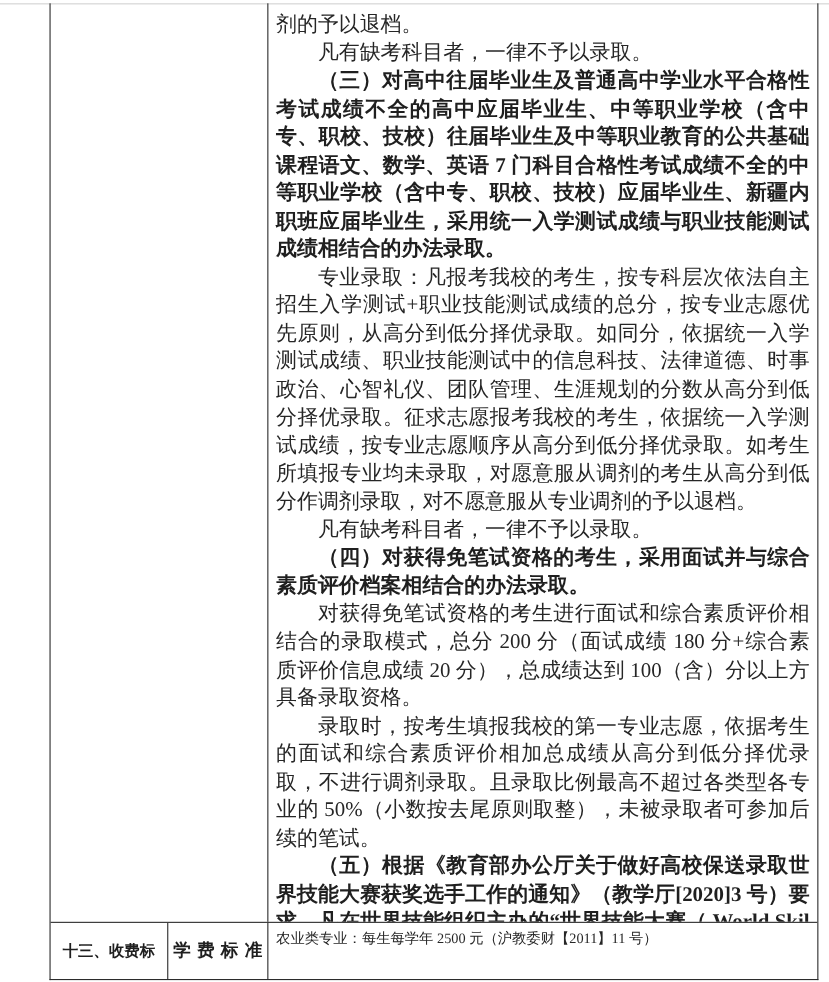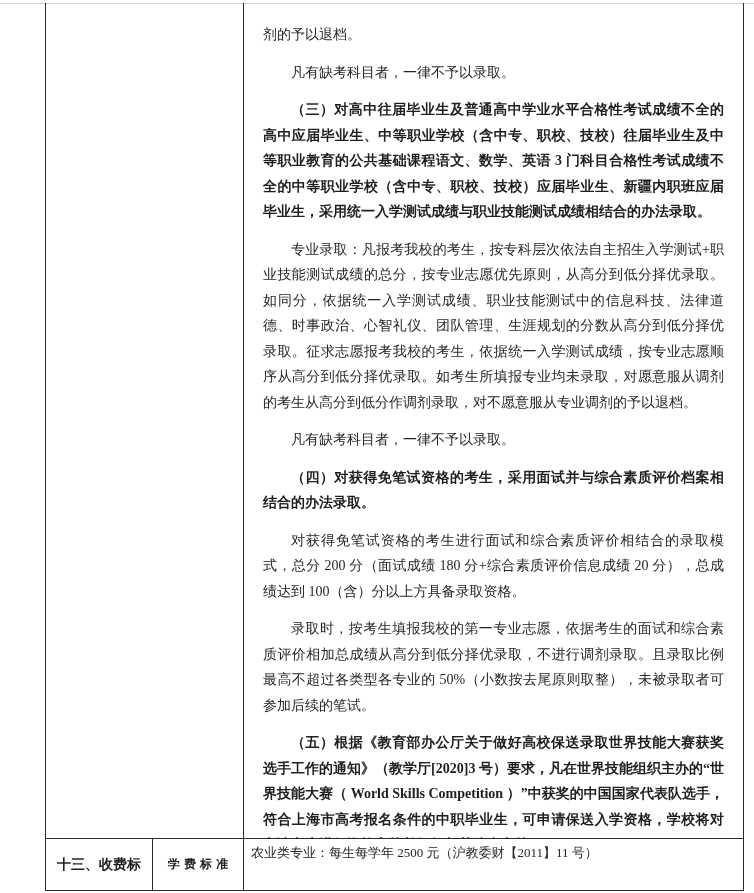--- a/index.html
+++ b/index.html
@@ -49,22 +49,22 @@
     border-right: 1px solid #2b2b2b;
     box-sizing: border-box;
   }
   .cell-text {
     flex: 1;
     box-sizing: border-box;
     padding: 7px 7px 0 7px;
     overflow: hidden;
   }
   .para {
-    margin: 12px;
-    font-size: 14px;
+    margin: 0;
+    font-size: 19px;
     line-height: 25.5px;
     text-align: justify;
     text-justify: inter-character;
     text-indent: 2em;
     word-break: break-all;
     overflow-wrap: break-word;
   }
   .para.bold { font-weight: bold; color: #1f1f1f; }
   .para.no-indent { text-indent: 0; }
   .row-fee {
@@ -86,21 +86,21 @@
     white-space: nowrap;
   }
   .cell-sub {
     width: 91px;
     border-right: 1px solid #2b2b2b;
     box-sizing: border-box;
     display: flex;
     align-items: center;
     justify-content: center;
     font-weight: bold;
-    font-size: 12px;
+    font-size: 16px;
     color: #1f1f1f;
     letter-spacing: 0.35em;
     text-indent: 0.35em; 
     white-space: nowrap;
   }
   .cell-fee {
     flex: 1;
     box-sizing: border-box;
     padding: 1px 4px 0 7px;
     overflow: hidden;
@@ -119,21 +119,21 @@
   <div class="top-edge"></div>
 
   <div class="doc-table">
 
     <div class="row-main">
       <div class="cell-left"></div>
       <div class="cell-text">
 
       <p class="para no-indent">剂的予以退档。</p>
           <p class="para">凡有缺考科目者，一律不予以录取。</p>
-          <p class="para bold">（三）对高中往届毕业生及普通高中学业水平合格性考试成绩不全的高中应届毕业生、中等职业学校（含中专、职校、技校）往届毕业生及中等职业教育的公共基础课程语文、数学、英语 3 门科目合格性考试成绩不全的中等职业学校（含中专、职校、技校）应届毕业生、新疆内职班应届毕业生，采用统一入学测试成绩与职业技能测试成绩相结合的办法录取。</p>
+          <p class="para bold">（三）对高中往届毕业生及普通高中学业水平合格性考试成绩不全的高中应届毕业生、中等职业学校（含中专、职校、技校）往届毕业生及中等职业教育的公共基础课程语文、数学、英语 7 门科目合格性考试成绩不全的中等职业学校（含中专、职校、技校）应届毕业生、新疆内职班应届毕业生，采用统一入学测试成绩与职业技能测试成绩相结合的办法录取。</p>
           <p class="para">专业录取：凡报考我校的考生，按专科层次依法自主招生入学测试+职业技能测试成绩的总分，按专业志愿优先原则，从高分到低分择优录取。如同分，依据统一入学测试成绩、职业技能测试中的信息科技、法律道德、时事政治、心智礼仪、团队管理、生涯规划的分数从高分到低分择优录取。征求志愿报考我校的考生，依据统一入学测试成绩，按专业志愿顺序从高分到低分择优录取。如考生所填报专业均未录取，对愿意服从调剂的考生从高分到低分作调剂录取，对不愿意服从专业调剂的予以退档。</p>
           <p class="para">凡有缺考科目者，一律不予以录取。</p>
           <p class="para bold">（四）对获得免笔试资格的考生，采用面试并与综合素质评价档案相结合的办法录取。</p>
           <p class="para">对获得免笔试资格的考生进行面试和综合素质评价相结合的录取模式，总分 200 分（面试成绩 180 分+综合素质评价信息成绩 20 分），总成绩达到 100（含）分以上方具备录取资格。</p>
           <p class="para">录取时，按考生填报我校的第一专业志愿，依据考生的面试和综合素质评价相加总成绩从高分到低分择优录取，不进行调剂录取。且录取比例最高不超过各类型各专业的 50%（小数按去尾原则取整），未被录取者可参加后续的笔试。</p>
           <p class="para bold">（五）根据《教育部办公厅关于做好高校保送录取世界技能大赛获奖选手工作的通知》（教学厅[2020]3 号）要求，凡在世界技能组织主办的“世界技能大赛（ World Skills Competition ）”中获奖的中国国家代表队选手，符合上海市高考报名条件的中职毕业生，可申请保送入学资格，学校将对申请考生进行资格审核并组织相关综合考核。</p>
           <p class="para bold">（六）退役士兵考生的考试录取办法，按照市教委、市退役军人事务局制定的文件（另发）规定执行。</p>
         </div>
     </div>
 

